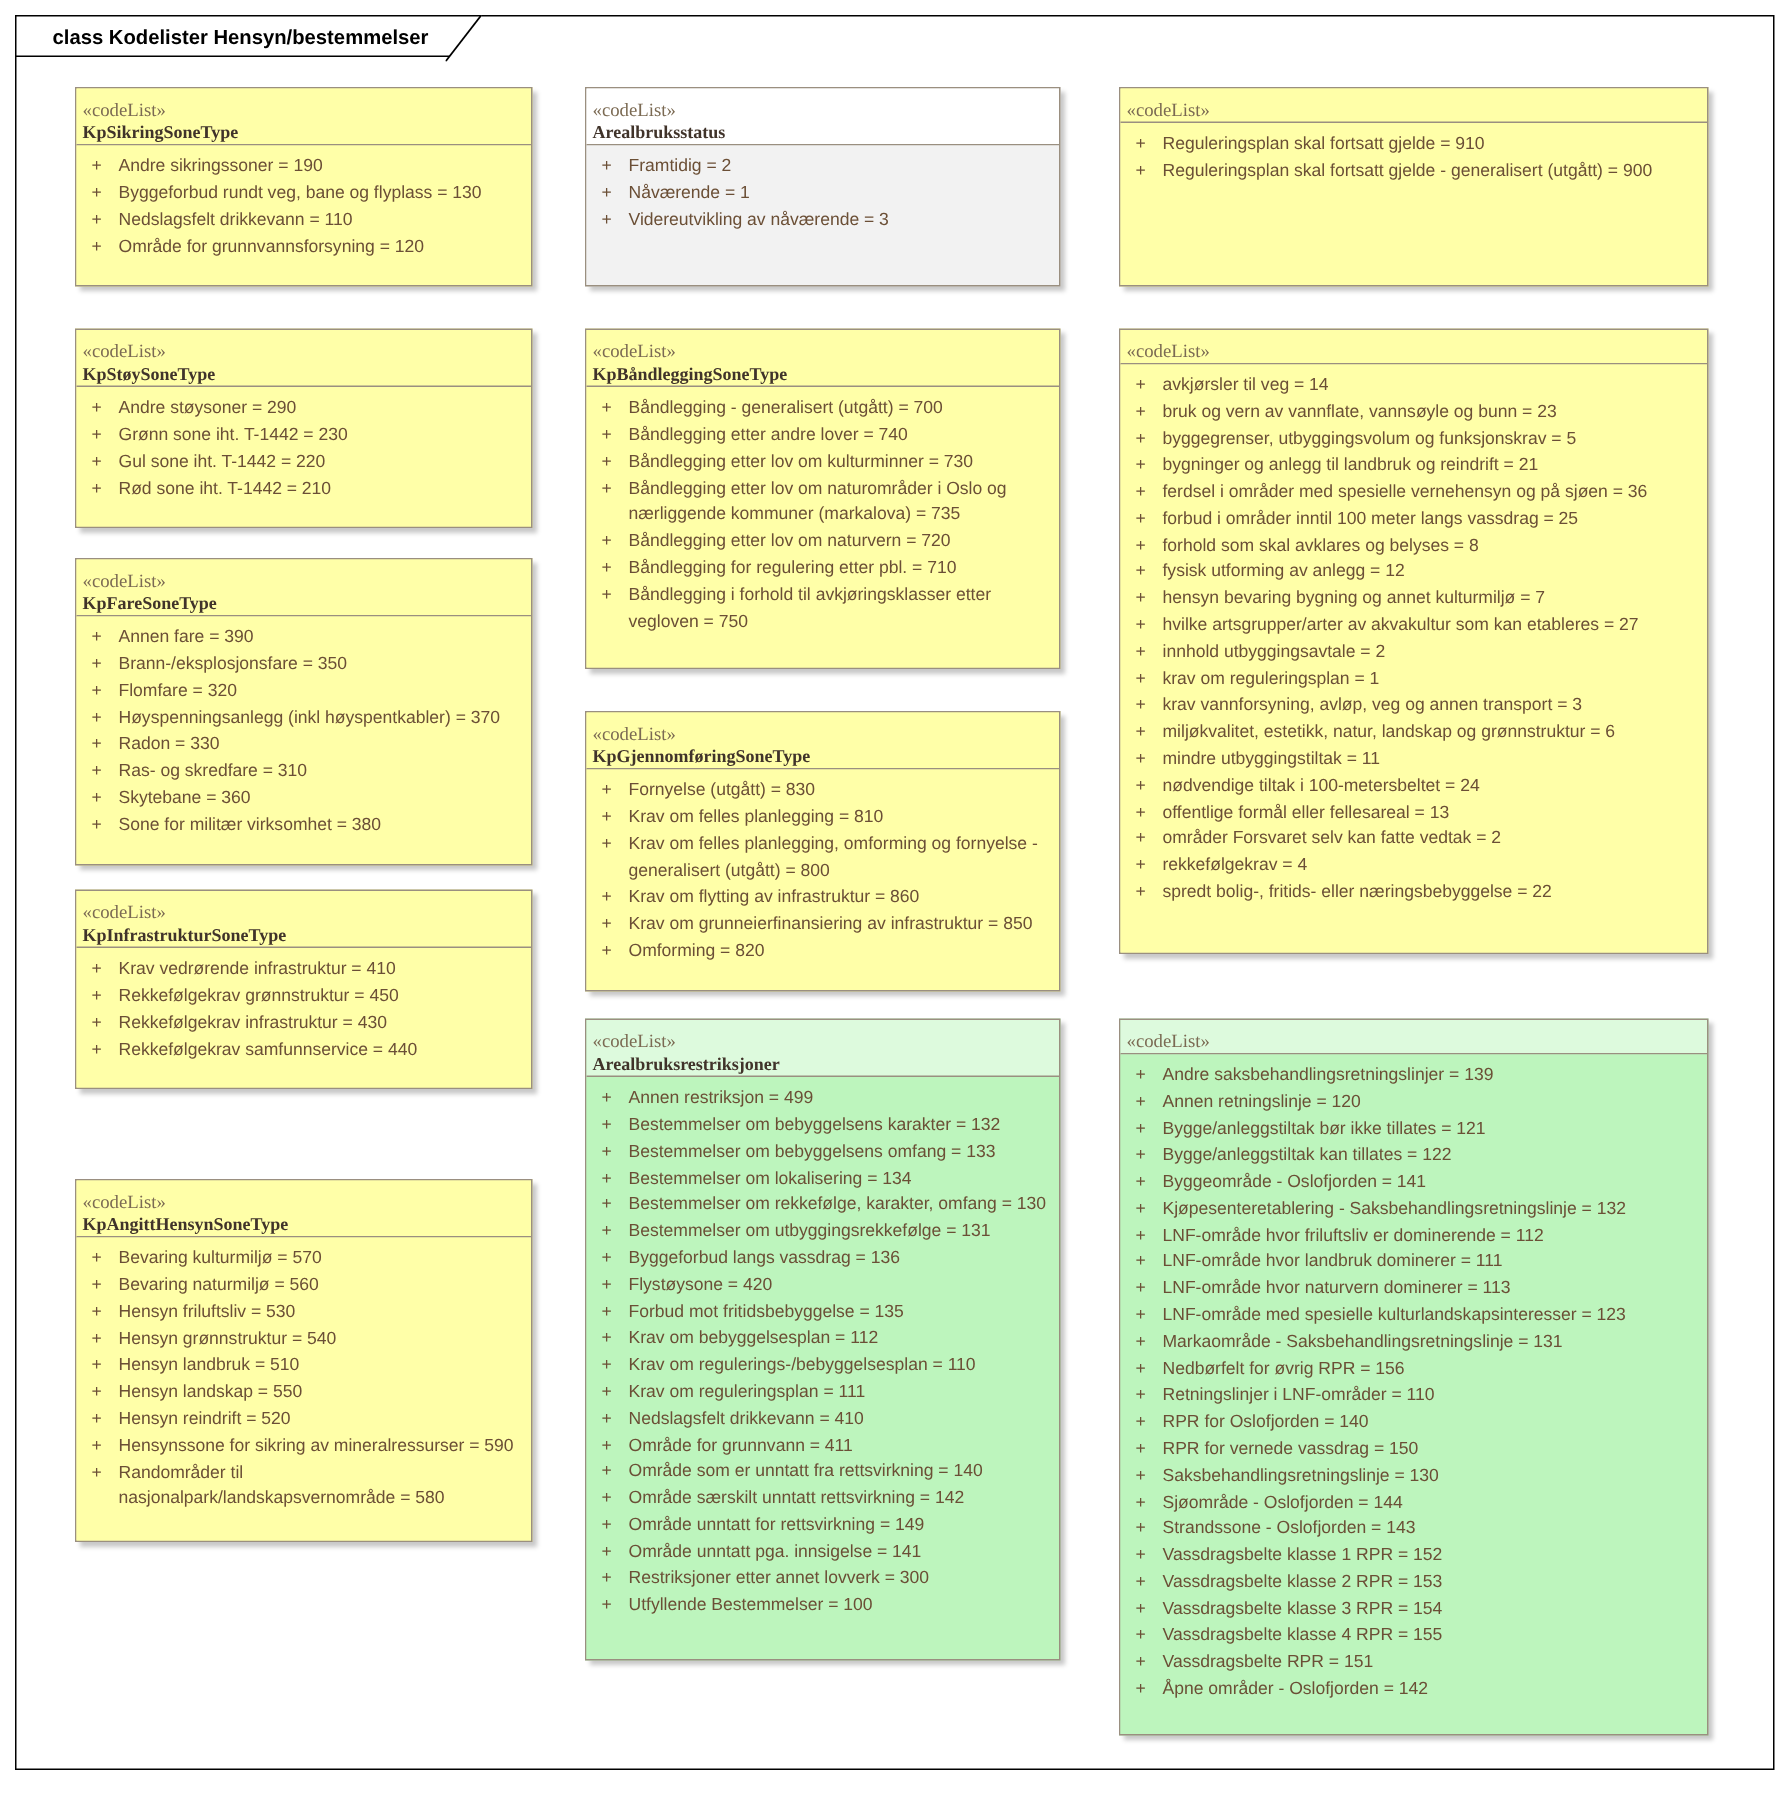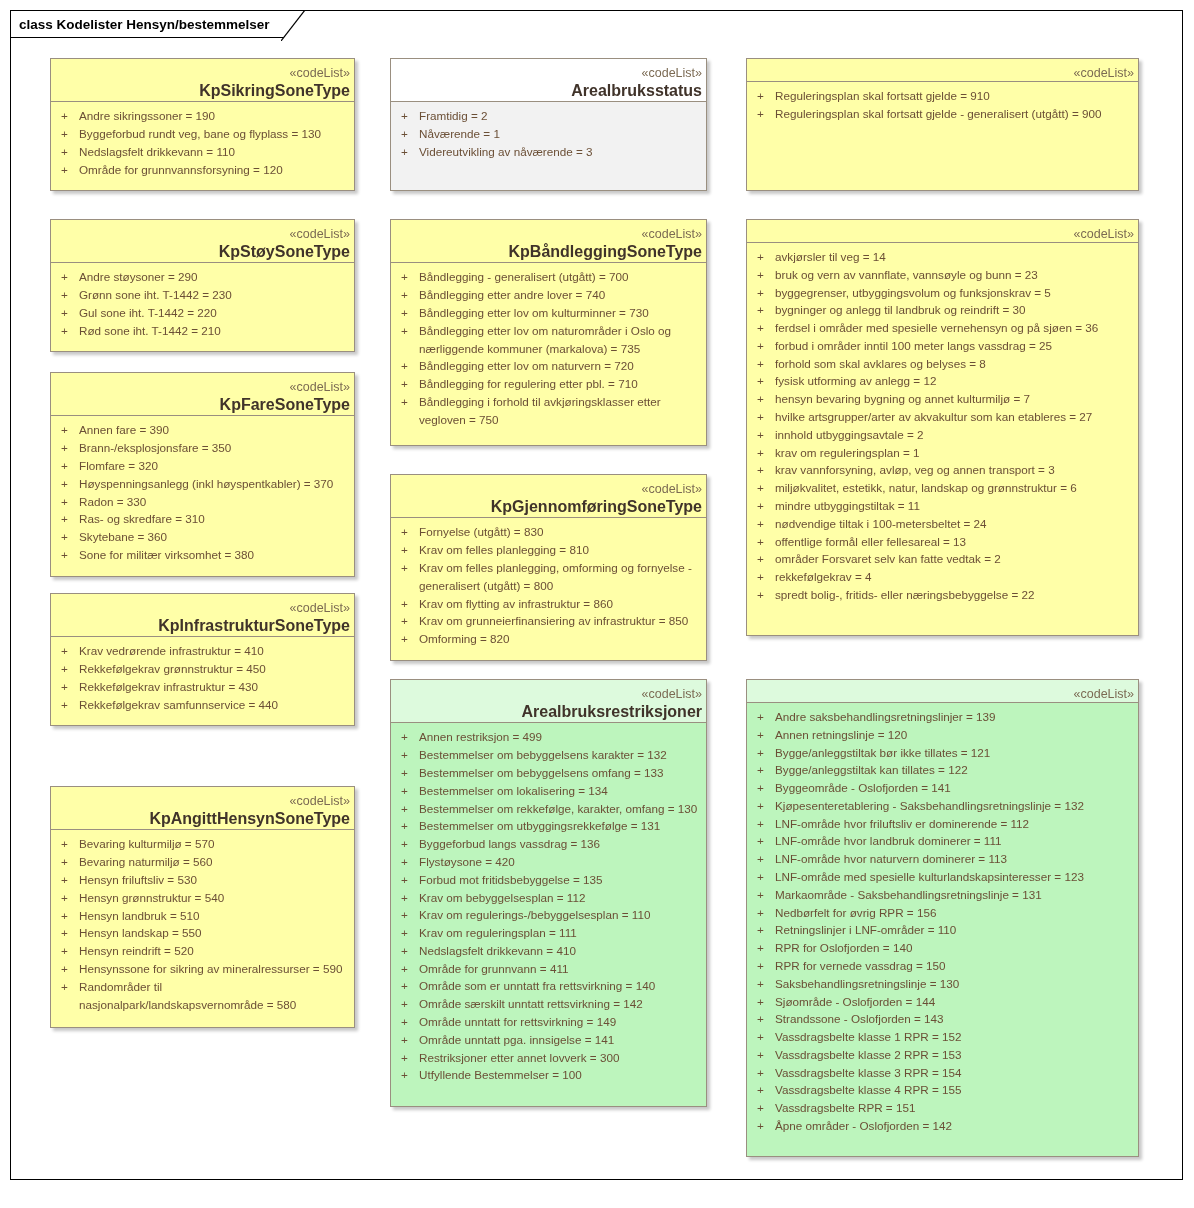--- a/index.html
+++ b/index.html
@@ -25,21 +25,21 @@
     width: 1173px;
     height: 1170px;
     border: 1px solid #000000;
     background: transparent;
   }
   #frame-header {
     position: absolute;
     left: 10px;
     top: 10px;
     height: 28px;
-    padding: 0 34px 0 8px;
+    padding: 0 34px 0 24px;
     display: flex;
     align-items: center;
     background: #ffffff;
     border-left: 1px solid #000000;
     border-top: 1px solid #000000;
     border-bottom: 1px solid #000000;
     font-size: 13.5px;
     font-weight: bold;
     color: #000000;
     white-space: nowrap;
@@ -57,31 +57,32 @@
   
   .cls {
     position: absolute;
     border: 1px solid #9a8f80;
     box-shadow: 3px 3px 3px rgba(0,0,0,0.22);
     display: flex;
     flex-direction: column;
   }
   .cls-head {
     padding: 6px 4px 0 4px;
-    text-align: right;
+    text-align: left;
     line-height: 1.28;
     border-bottom: 1px solid #9a8f80;
+    font-family: Liberation Serif, serif;
   }
   .stereo {
     font-size: 12.5px;
     color: #7b6a53;
     display: block;
   }
   .cname {
-    font-size: 16px;
+    font-size: 12px;
     font-weight: bold;
     color: #40332a;
     display: block;
   }
   .cls-body {
     flex: 1;
     padding: 5px 6px 6px 6px;
   }
   .attr {
     display: flex;
@@ -264,21 +265,21 @@
           <div class="attr">
             <span class="vis">+</span>
             <span class="txt">bruk og vern av vannflate, vannsøyle og bunn = 23</span>
           </div>
           <div class="attr">
             <span class="vis">+</span>
             <span class="txt">byggegrenser, utbyggingsvolum og funksjonskrav = 5</span>
           </div>
           <div class="attr">
             <span class="vis">+</span>
-            <span class="txt">bygninger og anlegg til landbruk og reindrift = 30</span>
+            <span class="txt">bygninger og anlegg til landbruk og reindrift = 21</span>
           </div>
           <div class="attr">
             <span class="vis">+</span>
             <span class="txt">ferdsel i områder med spesielle vernehensyn og på sjøen = 36</span>
           </div>
           <div class="attr">
             <span class="vis">+</span>
             <span class="txt">forbud i områder inntil 100 meter langs vassdrag = 25</span>
           </div>
           <div class="attr">

